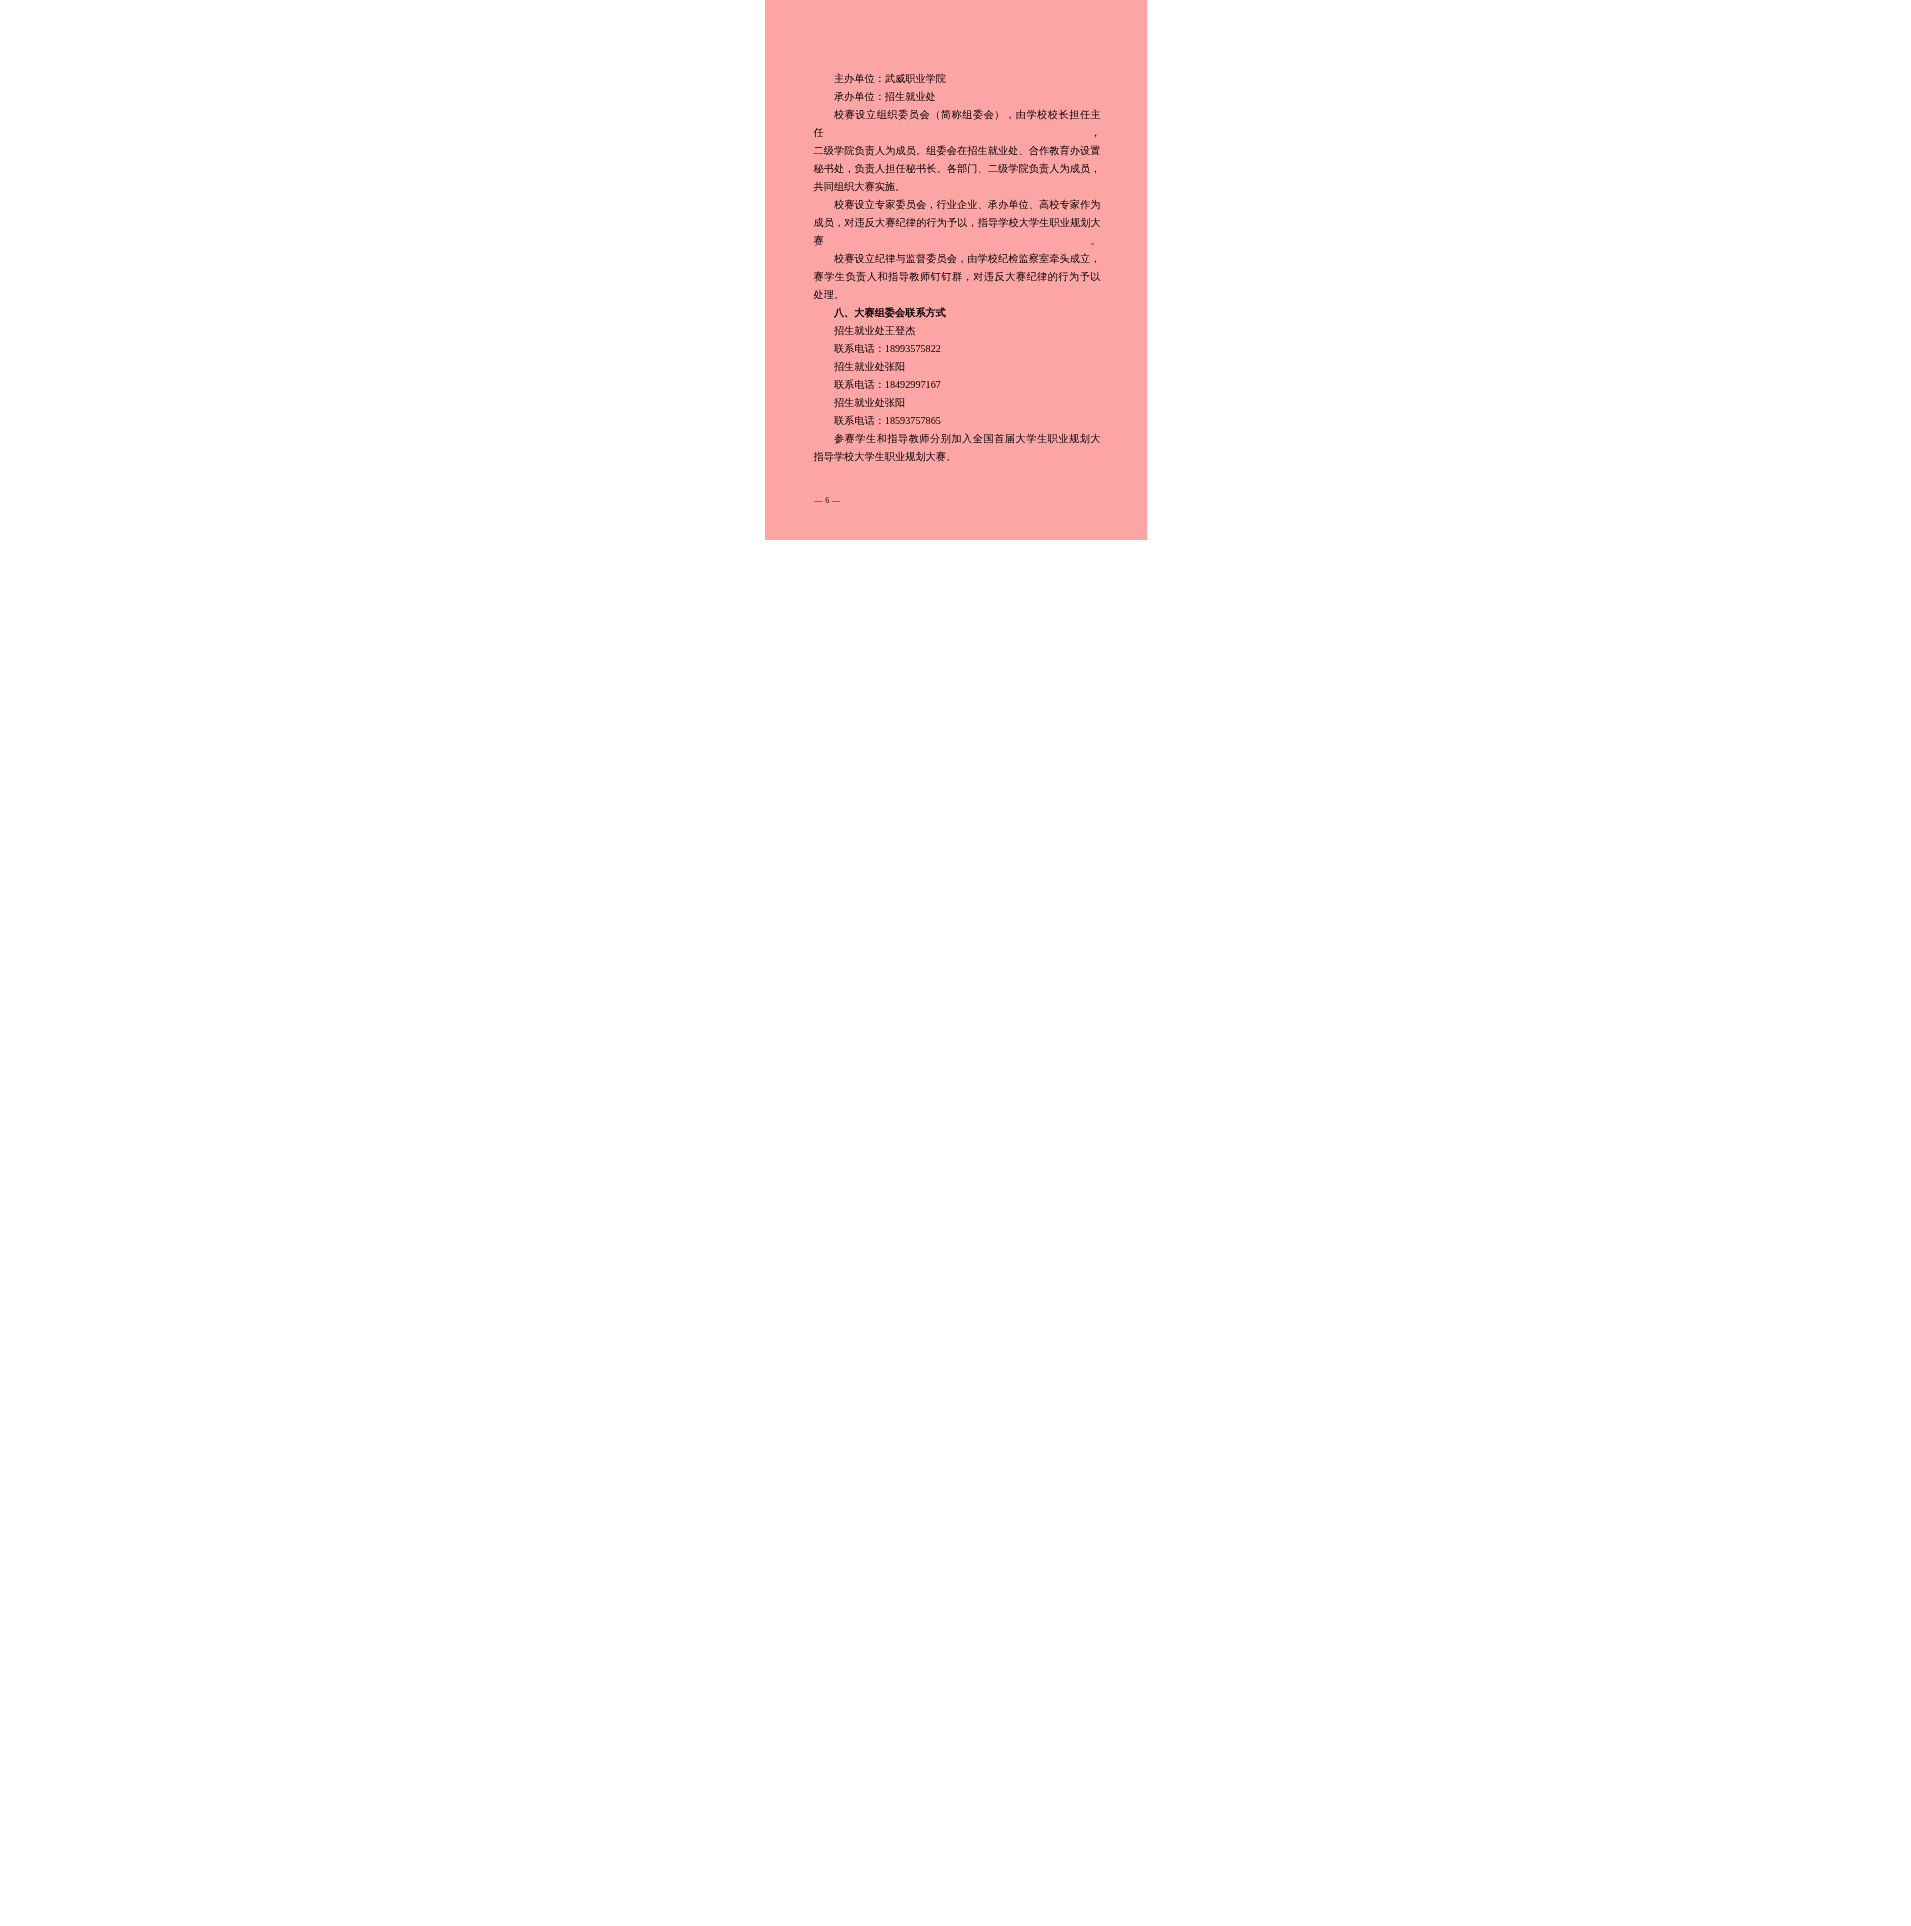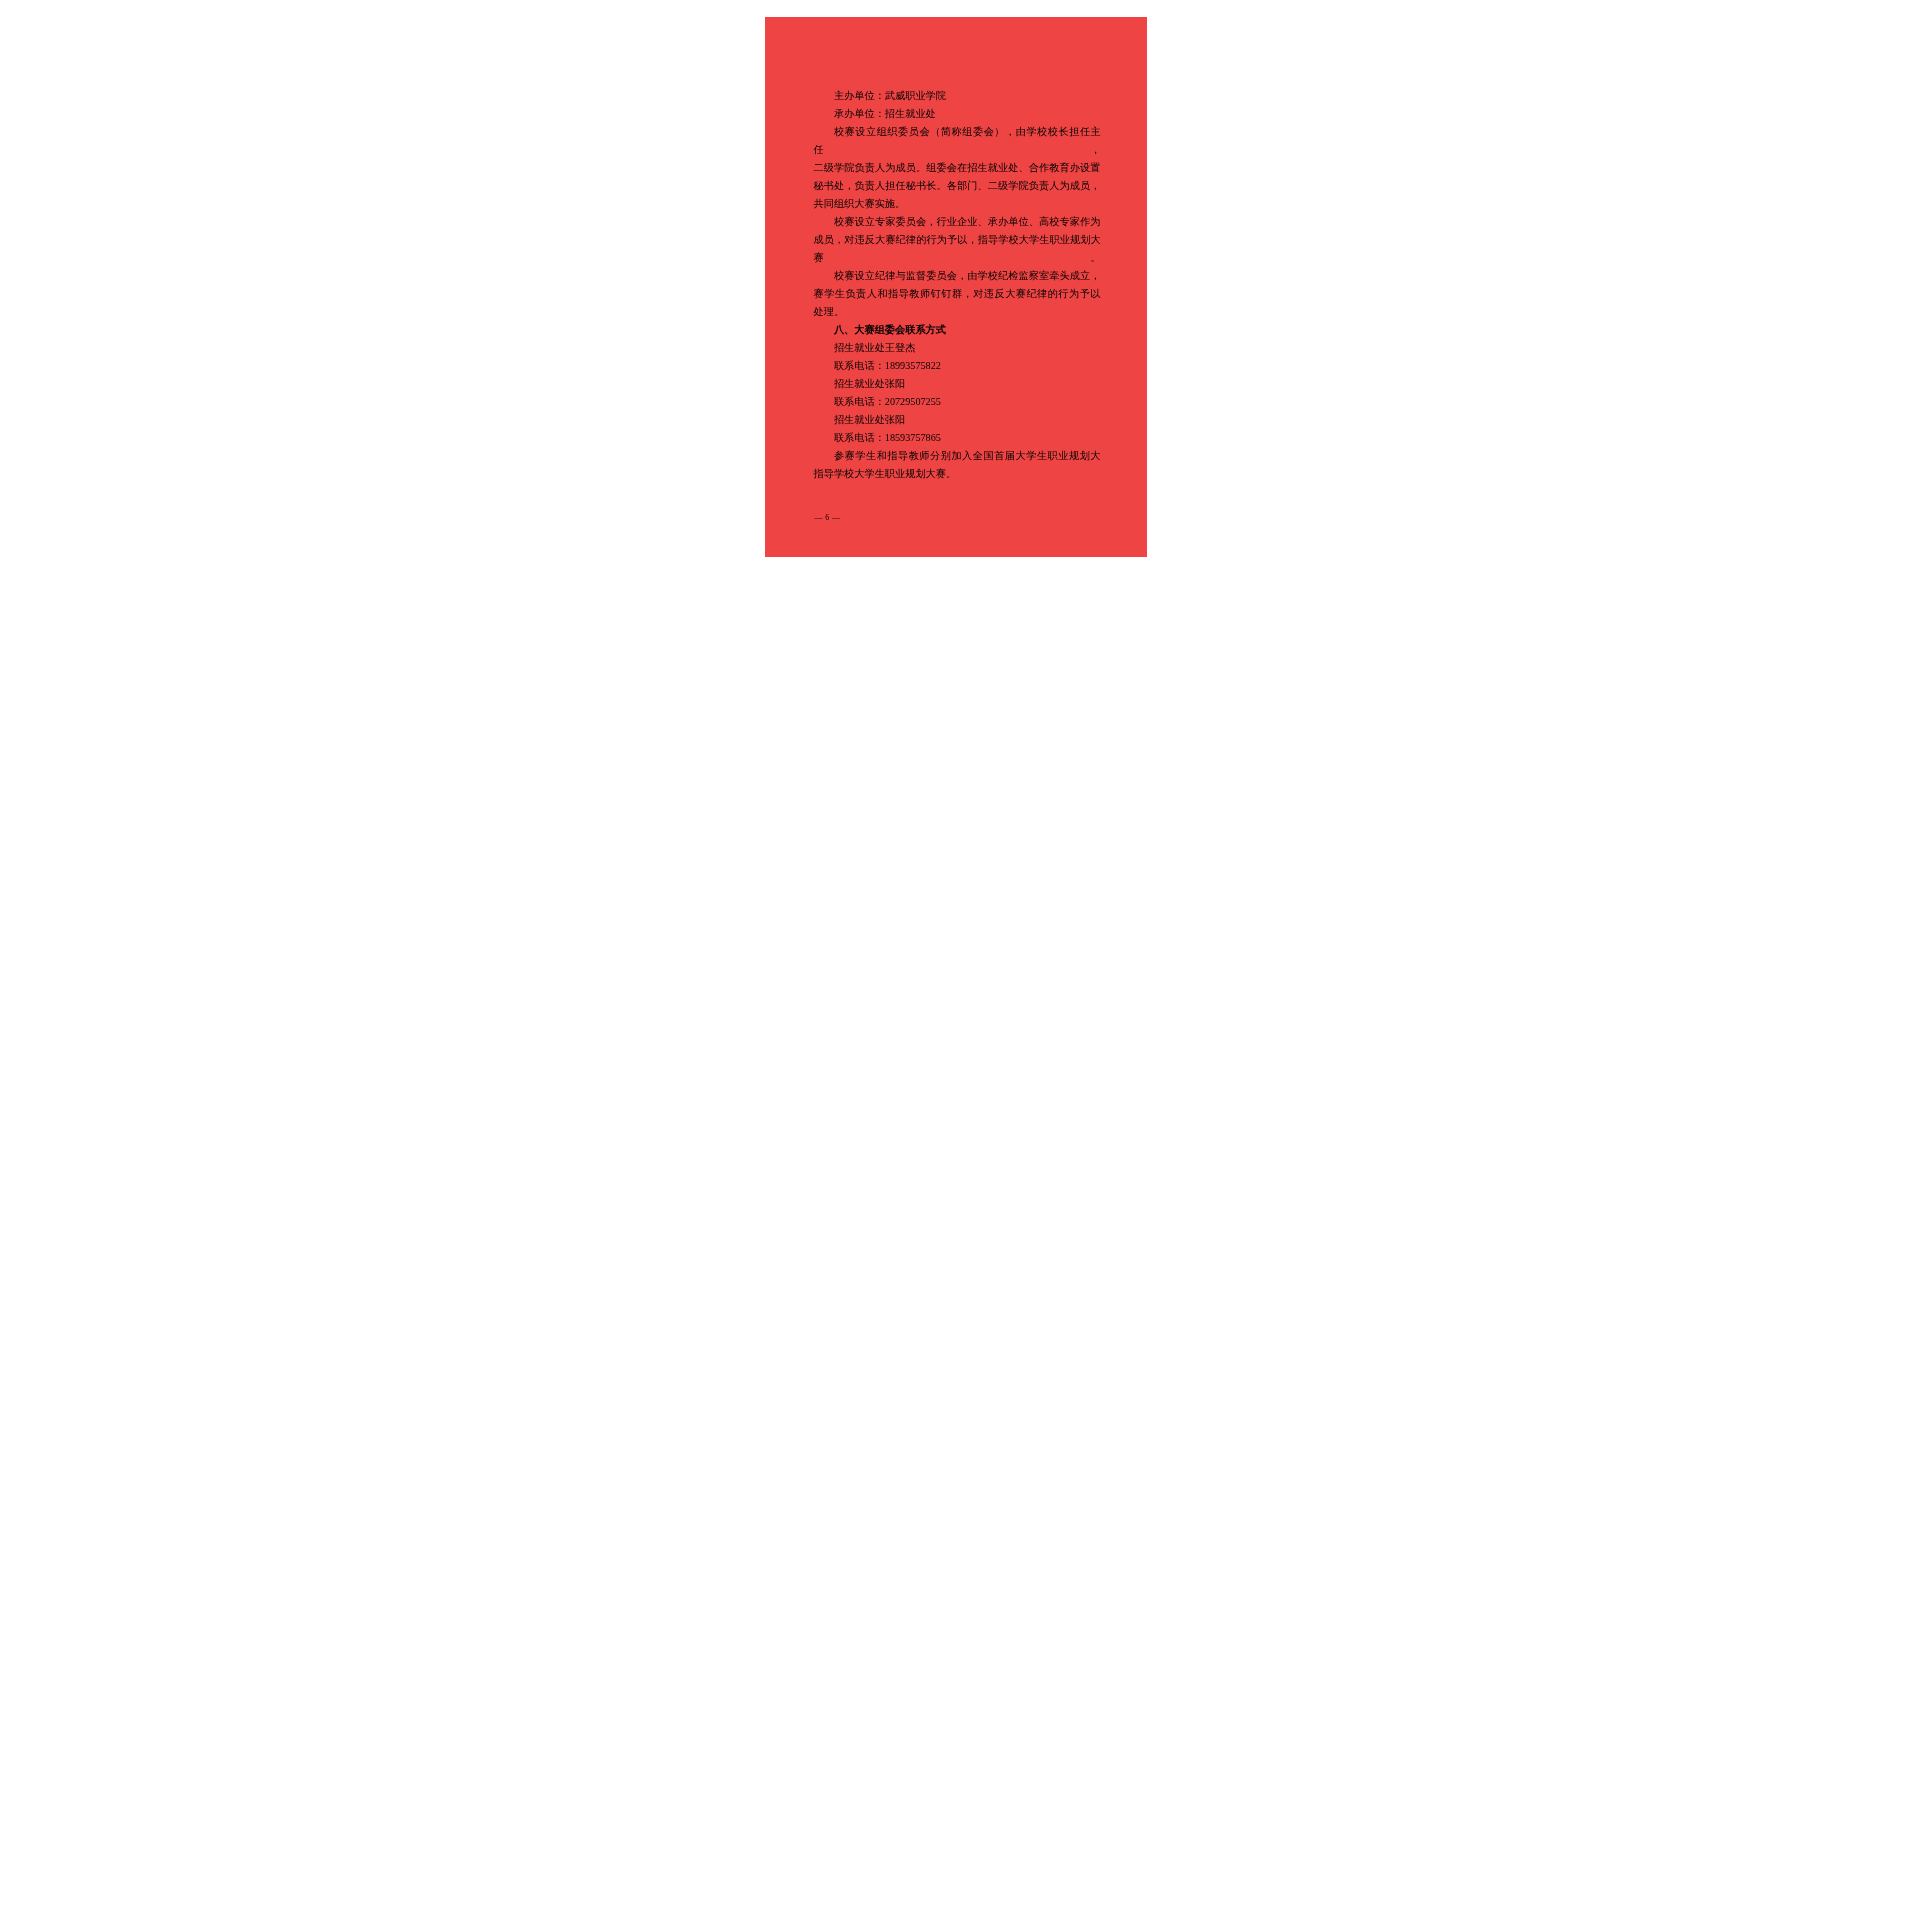--- a/index.html
+++ b/index.html
@@ -4,22 +4,22 @@
 <style>
   html, body {
     margin: 0;
     padding: 0;
     background: #ffffff;
   }
   .page {
     position: relative;
     width: 382px;
     height: 540px;
-    margin: 17px auto;
-    background: #ef4444;
+    margin: 0 auto;
+    background: #fca5a5;
     color: #000000;
     overflow: hidden;
   }
   .doc-body {
     position: absolute;
     left: 49px;
     top: 70px;
     width: 287px;
     font-family: "Liberation Serif", "DejaVu Serif", serif;
     font-size: 10.2px;
@@ -63,21 +63,21 @@
     <div class="ln">共同组织大赛实施。</div>
     <div class="ln ind jst">校赛设立专家委员会，行业企业、承办单位、高校专家作为</div>
     <div class="ln jst sq1">成员，对违反大赛纪律的行为予以，指导学校大学生职业规划大赛。</div>
     <div class="ln ind jst">校赛设立纪律与监督委员会，由学校纪检监察室牵头成立，</div>
     <div class="ln jst">赛学生负责人和指导教师钉钉群，对违反大赛纪律的行为予以</div>
     <div class="ln">处理。</div>
     <div class="ln ind hd">八、大赛组委会联系方式</div>
     <div class="ln ind">招生就业处王登杰</div>
     <div class="ln ind">联系电话：18993575822</div>
     <div class="ln ind">招生就业处张阳</div>
-    <div class="ln ind">联系电话：20729507255</div>
+    <div class="ln ind">联系电话：18492997167</div>
     <div class="ln ind">招生就业处张阳</div>
     <div class="ln ind">联系电话：18593757865</div>
     <div class="ln ind jst">参赛学生和指导教师分别加入全国首届大学生职业规划大</div>
     <div class="ln">指导学校大学生职业规划大赛。</div>
   </div>
 
   <div class="pagenum">— 6 —</div>
 </div>
 
 

